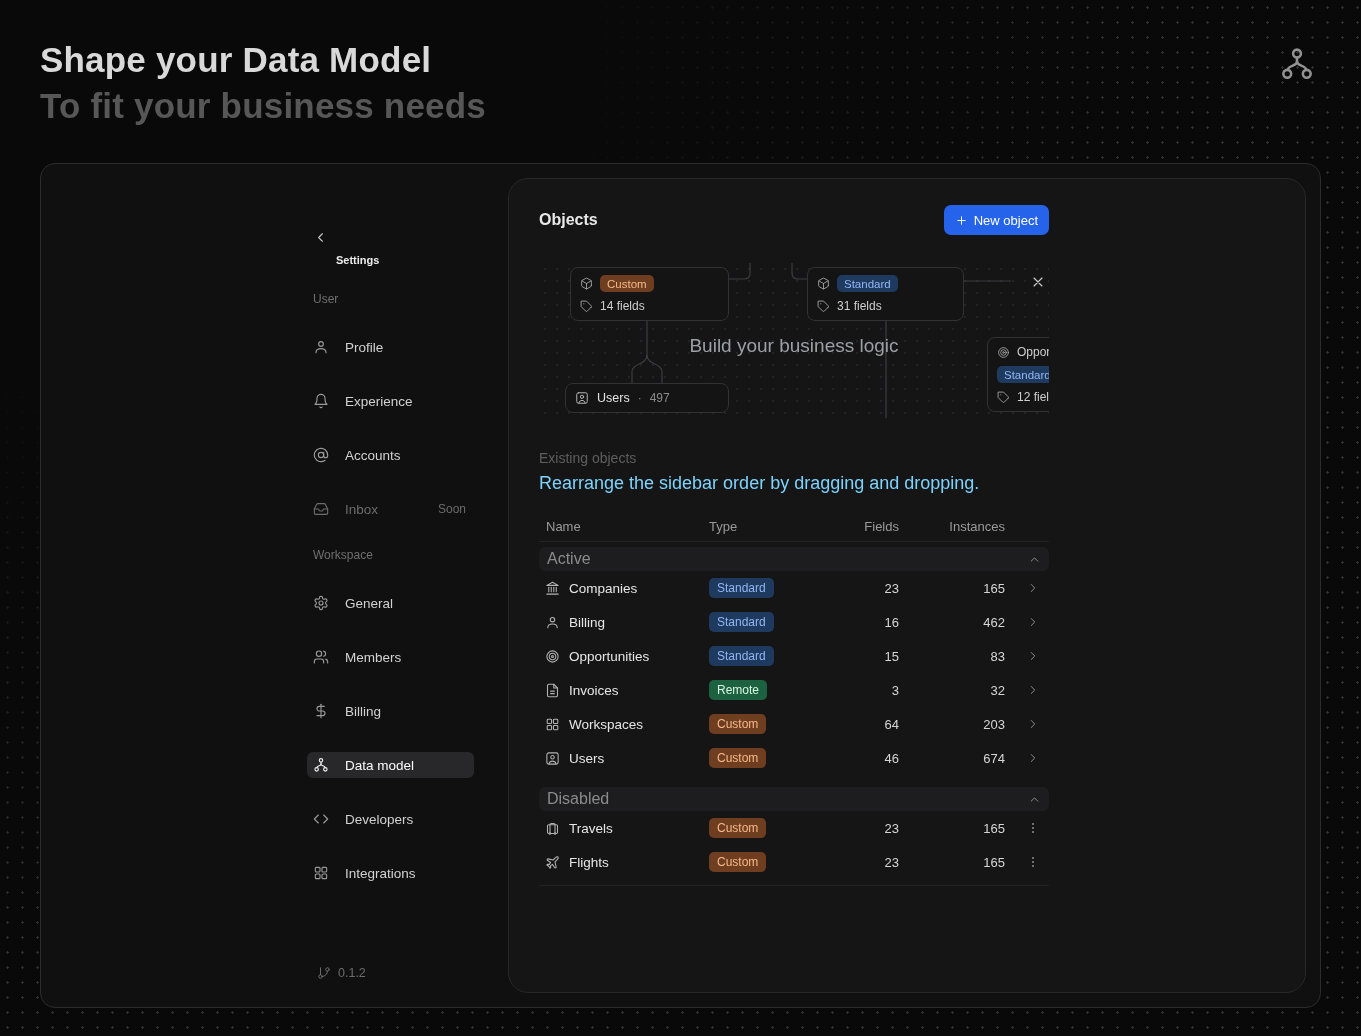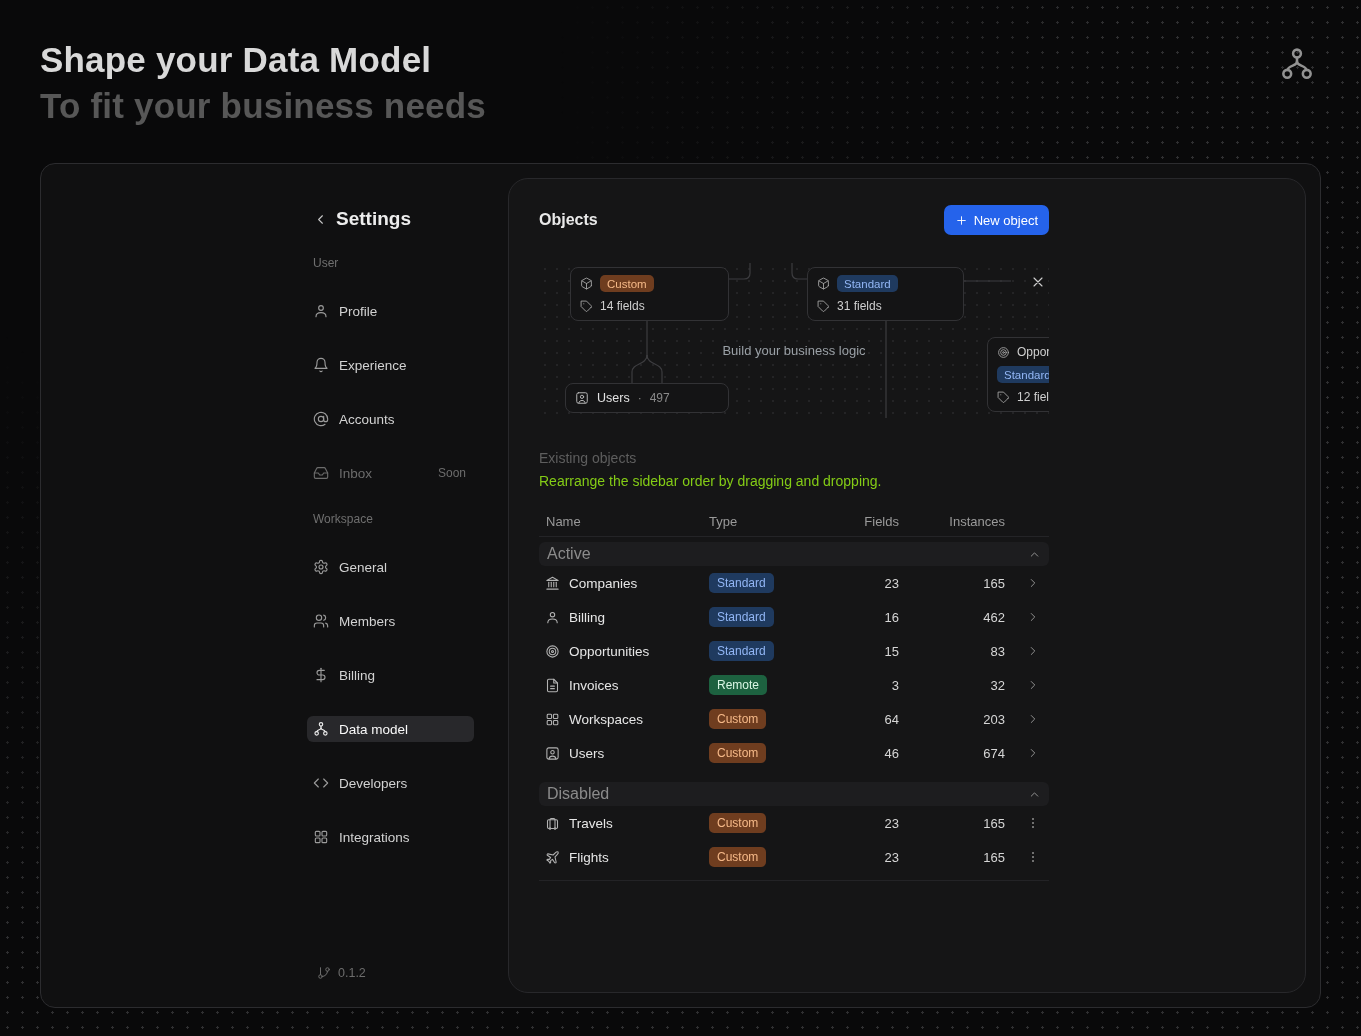--- a/index.html
+++ b/index.html
@@ -29,24 +29,24 @@
   
   .card {
     position:absolute; left:40px; top:163px; width:1281px; height:845px;
     background:#101011; border:1px solid #2c2c2f; border-radius:15px;
   }
 
   
   .sidebar { position:absolute; left:272px; top:44px; width:205px; }
   .back { display:flex; align-items:center; gap:8px; cursor:pointer; }
   .back .icon { width:15px; height:15px; color:#c9c9c9; }
-  .back-label { font-size:19px; font-weight:700; color:#ededed; }
+  .back-label { font-size:11px; font-weight:700; color:#ededed;margin-top:46px; }
   .nav-label { font-size:12px; color:#6f6f6f; margin:26px 0 9px; }
   .nav-item {
-    display:flex; align-items:center; gap:10px; height:26px;
+    display:flex; align-items:center; gap:16px; height:26px;
     width:167px; margin-left:-6px; padding:0 8px 0 6px;
     border-radius:6px; font-size:13.5px; color:#d2d2d2; cursor:pointer;margin-top:28px;
   }
   .nav-item .icon { width:16px; height:16px; color:#9b9b9b; flex:none; }
   .nav-item.active { background:#28282b; color:#fafafa; }
   .nav-item.active .icon { color:#ededed; }
   .nav-item.disabled, .nav-item.disabled .icon { color:#6c6c6c; }
   .nav-badge { margin-left:auto; font-size:12px; color:#6c6c6c; }
   .version { position:absolute; left:276px; bottom:27px; display:flex; align-items:center; gap:7px; color:#6c6c6c; font-size:12.5px; }
   .version .icon { width:14px; height:14px; }
@@ -80,36 +80,36 @@
   }
   .bnode-row { display:flex; align-items:center; gap:7px; font-size:12px; color:#cfcfcf; }
   .bnode-row .icon { width:13px; height:13px; color:#a2a2a2; flex:none; }
   .node-custom   { left:31px;  top:4px;   width:159px; }
   .node-standard { left:268px; top:4px;   width:157px; }
   .node-opp      { left:448px; top:74px;  width:160px; }
   .node-users    { left:26px;  top:120px; width:164px; flex-direction:row; align-items:center; gap:8px; }
   .node-users .icon { width:14px; height:14px; color:#b5b5b5; flex:none; }
   .u-label { font-size:12.5px; color:#e3e3e3; }
   .u-sep, .u-count { font-size:12px; color:#8a8a8a; }
-  .banner-center { position:absolute; left:0; right:0; top:80px; text-align:center; font-size:13px; color:#9aa0a6; }
+  .banner-center { position:absolute; left:0; right:0; top:72px; text-align:center; font-size:19px; color:#9aa0a6; }
   .banner-close {
     position:absolute; right:3px; top:11px; width:16px; height:16px;
     background:none; border:none; color:#cfcfcf; cursor:pointer; padding:0;
   }
 
   
   .badge { display:inline-flex; align-items:center; font-size:12px; font-weight:500; border-radius:5px; padding:2.5px 8px; line-height:1.25; }
   .badge-standard { background:var(--badge-standard-bg,#1f3a5f); color:var(--badge-standard-text,#92b6f5); }
   .badge-custom   { background:var(--badge-custom-bg,#6f3d1f);   color:var(--badge-custom-text,#f6b988); }
   .badge-remote   { background:var(--badge-remote-bg,#1d6240);   color:var(--badge-remote-text,#d9f6e4); }
   .bnode .badge { font-size:11.5px; padding:1.5px 7px; }
 
   
   .existing-title    { margin-top:32px; font-size:14px; font-weight:500; color:#5e5e5e; }
-  .existing-subtitle { margin-top:7px;  font-size:14px; color:#84cc16; }
+  .existing-subtitle { margin-top:7px;  font-size:18px; color:#7dd3fc; }
 
   
   .table { margin-top:18px; }
   .thead, .trow { display:grid; grid-template-columns:30px 140px 120px 70px 106px 44px; align-items:center; }
   .thead { height:30px; border-bottom:1px solid #242427; font-size:13px; color:#9a9a9a; }
   .th-name { grid-column:1 / 3; padding-left:7px; }
   .th-fields, .th-instances { text-align:right; }
   .tbody-group + .tbody-group { margin-top:12px; }
   .tgroup {
     display:flex; align-items:center; justify-content:space-between;

